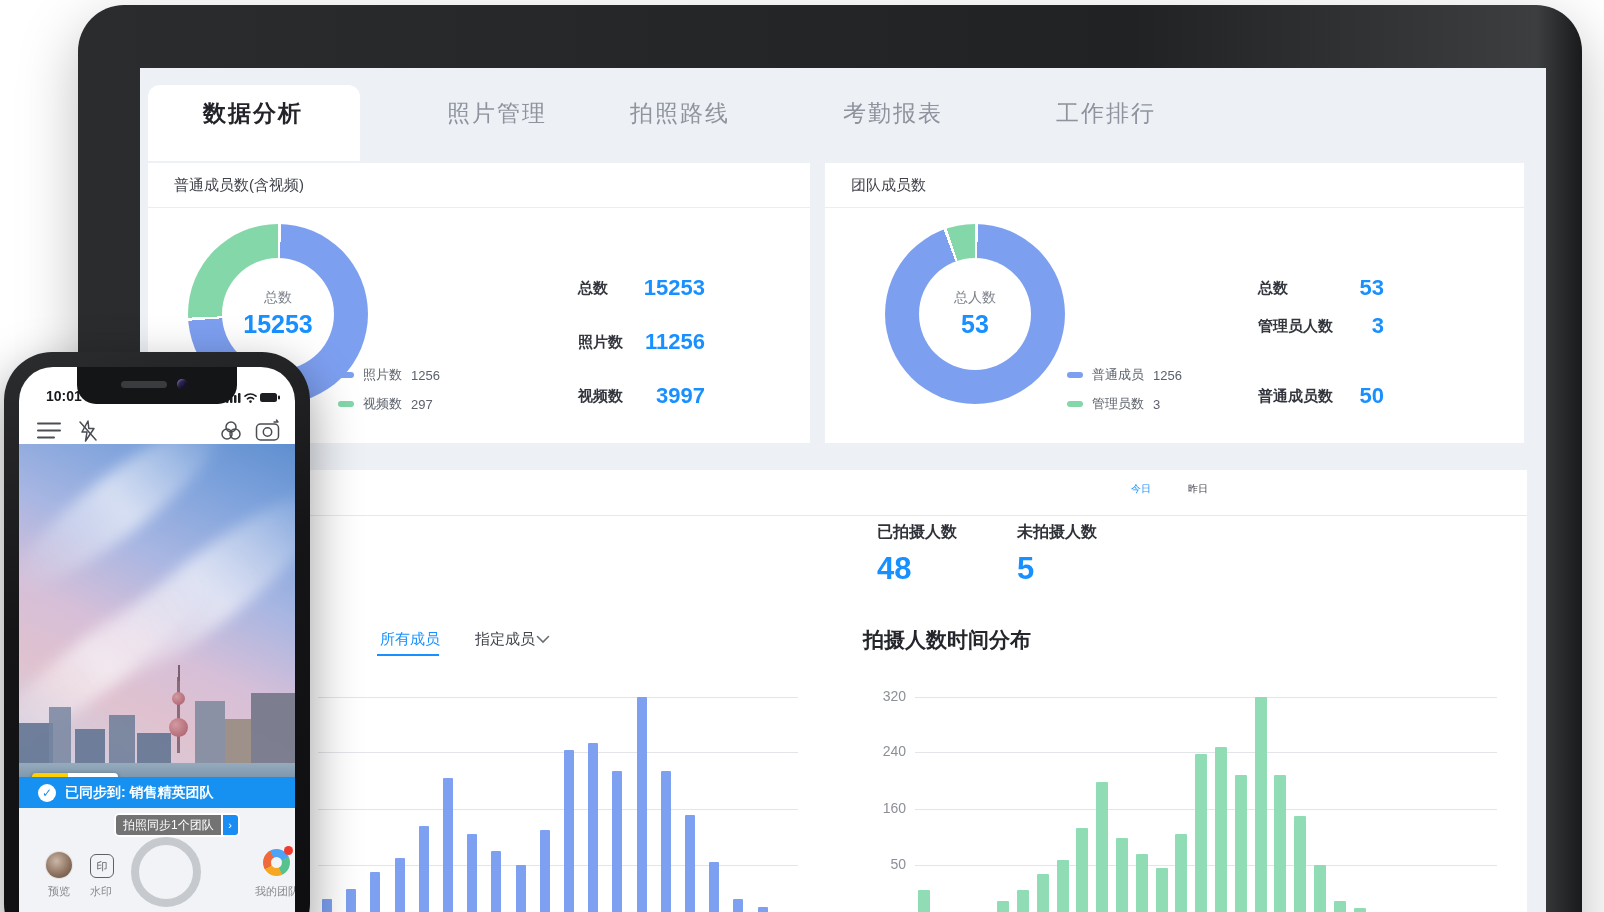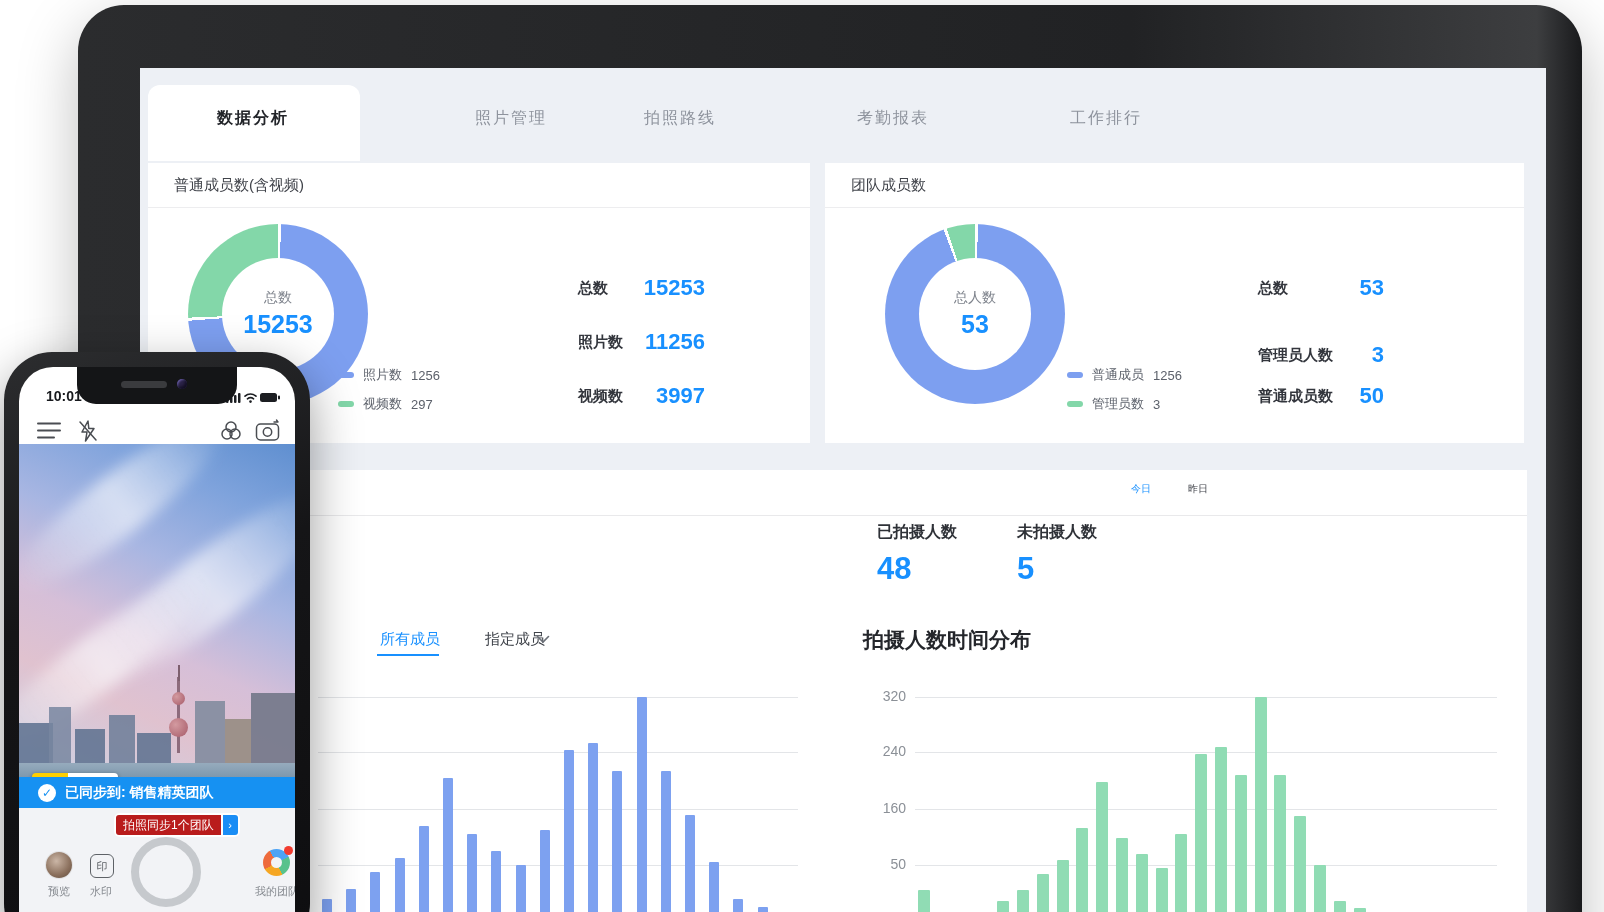--- a/index.html
+++ b/index.html
@@ -8,21 +8,21 @@
 
   
   #tablet{position:absolute;left:78px;top:5px;width:1504px;height:1000px;
     background:linear-gradient(90deg,#2b2c2e 0%,#212224 70%,#3d3e40 97%,#191a1c 100%);
     border-radius:46px;box-shadow:0 20px 60px rgba(0,0,0,.25);}
   #tablet-screen{position:absolute;left:140px;top:68px;width:1406px;height:844px;
     background:#edf0f5;overflow:hidden;}
 
   
   .tab-active-bg{position:absolute;left:8px;top:17px;width:212px;height:76px;background:#fff;border-radius:12px 12px 0 0;}
-  .tab{position:absolute;top:40px;width:160px;text-align:center;font-size:16px;color:#8e939d;letter-spacing:2px;cursor:default;}
+  .tab{position:absolute;top:30px;width:160px;text-align:center;font-size:23px;color:#8e939d;letter-spacing:2px;cursor:default;}
   .tab.active{color:#222429;font-weight:700;}
 
   
   .card{position:absolute;background:#fff;}
   #card-photos{left:8px;top:95px;width:662px;height:280px;}
   #card-members{left:685px;top:95px;width:699px;height:280px;}
   .card-title{position:absolute;left:26px;top:13px;font-size:15px;color:#40434a;}
   .card-divider{position:absolute;left:0;top:44px;width:100%;height:1px;background:#ededef;}
 
   .donut{position:absolute;width:180px;height:180px;border-radius:50%;}
@@ -56,21 +56,21 @@
   .date-clock{position:absolute;right:11px;top:8px;}
   .bc-divider{position:absolute;left:0;top:45px;width:100%;height:1px;background:#e9e9eb;}
 
   .sum-group{position:absolute;top:52px;}
   #sum-0{left:729px;} #sum-1{left:869px;}
   .sum-label{font-size:16px;font-weight:700;color:#2e3137;}
   .sum-value{font-size:31px;font-weight:700;color:#1890ff;margin-top:8px;}
 
   #mf-all{position:absolute;left:232px;top:160px;font-size:15px;color:#1890ff;}
   .mf-underline{position:absolute;left:229px;top:184px;width:62px;height:2px;background:#1890ff;}
-  #mf-spec{position:absolute;left:327px;top:160px;font-size:15px;color:#3f434a;margin-left:10px;}
+  #mf-spec{position:absolute;left:327px;top:160px;font-size:15px;color:#3f434a;}
   .mf-chevron{position:absolute;left:388px;top:165px;}
   #right-chart-title{position:absolute;left:715px;top:156px;font-size:21px;font-weight:700;color:#24262b;}
 
   .chart{position:absolute;top:222px;height:290px;}
   #chart-left{left:166px;width:500px;}
   #chart-right{left:710px;width:650px;}
   .gridline{position:absolute;height:1px;background:#e3e5e8;}
   .ytick{position:absolute;left:0;width:48px;text-align:right;font-size:14px;color:#8b9097;}
   .bar{position:absolute;border-radius:1px;}
 
@@ -99,21 +99,21 @@
   .wm-pill{position:absolute;left:13px;top:329px;height:21px;display:flex;filter:drop-shadow(0 1px 2px rgba(0,0,0,.35));}
   .wm-badge{background:#ffcf00;color:#4a3800;font-weight:700;font-size:13px;padding:1px 5px 0;border-radius:4px 0 0 4px;display:flex;align-items:center;}
   .wm-time{background:#fff;color:#17191d;font-weight:700;font-size:15px;padding:0 6px;border-radius:0 4px 4px 0;display:flex;align-items:center;}
 
   #sync-banner{position:absolute;left:0;top:410px;width:100%;height:31px;background:#1691f2;display:flex;align-items:center;gap:9px;padding-left:19px;box-sizing:border-box;}
   .check-circle{width:18px;height:18px;border-radius:50%;background:#fff;color:#1691f2;font-size:12px;font-weight:900;display:flex;align-items:center;justify-content:center;}
   .sync-text{color:#fff;font-size:14px;font-weight:700;}
 
   #phone-controls{position:absolute;left:0;top:441px;width:100%;height:144px;background:#f2f3f6;}
   .sync-btn{position:absolute;left:97px;top:7px;height:20px;display:flex;box-shadow:0 0 0 2px #fff;border-radius:4px;}
-  .sync-btn-label{background:#b91c1c;color:#fff;font-size:12px;display:flex;align-items:center;padding:0 7px;border-radius:3px 0 0 3px;}
+  .sync-btn-label{background:#737373;color:#fff;font-size:12px;display:flex;align-items:center;padding:0 7px;border-radius:3px 0 0 3px;}
   .sync-btn-arrow{background:#1a8df5;color:#fff;width:15px;display:flex;align-items:center;justify-content:center;font-size:11px;border-left:2px solid #fff;border-radius:0 3px 3px 0;}
   #thumb{position:absolute;left:27px;top:44px;width:26px;height:26px;border-radius:50%;background:radial-gradient(circle at 40% 35%,#cbb6a6,#8a6f5c 60%,#5e4a3c);box-shadow:0 0 0 1px #e2e2e4;}
   #wm-tool{position:absolute;left:71px;top:46px;width:22px;height:22px;border:1.6px solid #5e6267;border-radius:6px;color:#5e6267;font-size:11px;display:flex;align-items:center;justify-content:center;}
   #shutter{position:absolute;left:112px;top:29px;width:54px;height:54px;border:8px solid #c6c9cd;border-radius:50%;}
   #team-logo{position:absolute;left:244px;top:41px;width:27px;height:27px;border-radius:50%;
      background:conic-gradient(from -30deg,#4da3f5 0 95deg,#58c28c 95deg 185deg,#f5a623 185deg 270deg,#ee6a3c 270deg 360deg);}
   #team-logo::after{content:"";position:absolute;inset:8px;background:#f2f3f6;border-radius:50%;}
   .notif-dot{position:absolute;right:-3px;top:-3px;width:9px;height:9px;border-radius:50%;background:#f23b2f;}
   .ctl-label{position:absolute;top:76px;font-size:11px;color:#85898f;text-align:center;}
 </style>
@@ -183,21 +183,21 @@
       <div class="legend-item">
         <span class="legend-marker" style="background:#83d7a9"></span>
         <span>管理员数</span>
         <span class="legend-value">3</span>
       </div>
     </div>
     <div class="stat-row" style="top:110px;">
       <span class="stat-label">总数</span>
       <span class="stat-value">53</span>
     </div>
-    <div class="stat-row" style="top:177px;gap:9px;">
+    <div class="stat-row" style="top:148px;gap:9px;">
       <span class="stat-label">管理员人数</span>
       <span class="stat-value">3</span>
     </div>
     <div class="stat-row" style="top:218px;">
       <span class="stat-label">普通成员数</span>
       <span class="stat-value">50</span>
     </div>
   </div>
 
   <div class="card" id="bottom-card">

